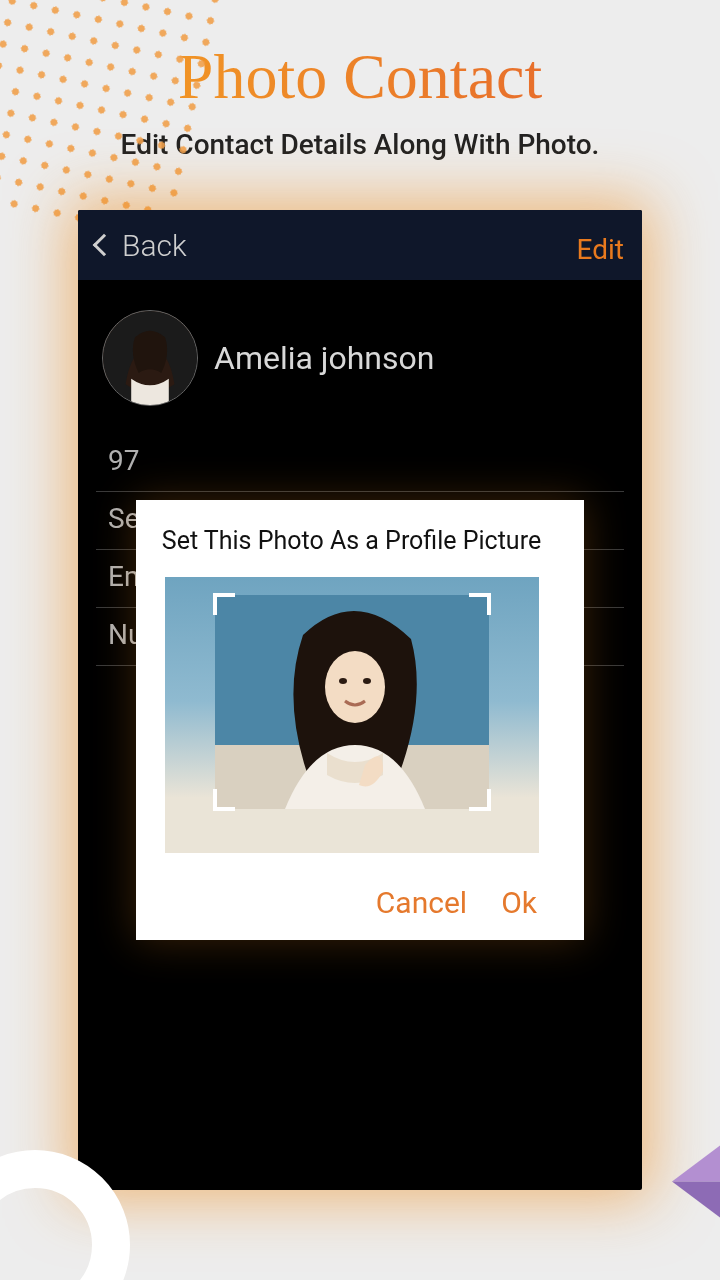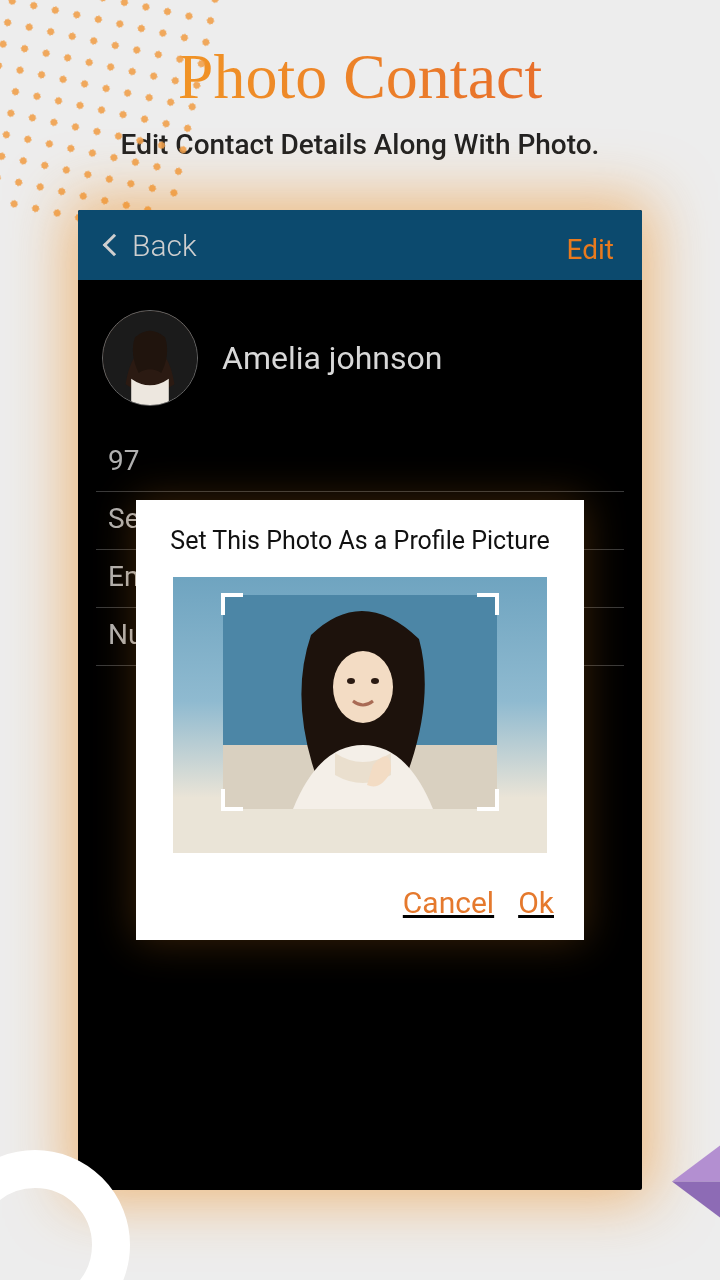--- a/index.html
+++ b/index.html
@@ -42,38 +42,38 @@
     left: 78px; top: 210px;
     width: 564px; height: 980px;
     background: #000;
     box-shadow: 0 0 60px 10px rgba(239,140,30,0.55);
     border-radius: 2px;
     overflow: hidden;
   }
 
   .navbar {
     height: 70px;
-    background: #0c4a6e;
+    background: #0f172a;
     display: flex;
     align-items: center;
     justify-content: space-between;
-    padding: 0 28px;
+    padding: 0 18px;
   }
   .nav-back { display: flex; align-items: center; gap: 10px; color: #cfcfcf; font-size: 30px; font-weight: 300; }
   .nav-edit { color: #e87a1e; font-size: 28px; margin-top: 8px; }
 
   .chev {
     width: 16px; height: 16px;
     border-left: 3px solid #cfcfcf;
     border-bottom: 3px solid #cfcfcf;
     transform: rotate(45deg);
   }
 
   .contact-area { padding: 24px 18px 0 18px; }
-  .header-row { display: flex; align-items: center; gap: 24px; padding: 6px 6px 28px 6px; }
+  .header-row { display: flex; align-items: center; gap: 16px; padding: 6px 6px 28px 6px; }
   .avatar {
     width: 96px; height: 96px; border-radius: 50%;
     background: radial-gradient(circle at 40% 30%, #d9b69a 0 18%, #3d2a1f 19% 60%, #1a1a1a 61% 100%);
     border: 1px solid #666;
     flex-shrink: 0;
     overflow: hidden;
   }
   .avatar svg { width: 100%; height: 100%; }
   .contact-name { color: #d8d8d8; font-size: 32px; font-weight: 400; }
 
@@ -85,21 +85,21 @@
     border-bottom: 1px solid #3a3a3a;
   }
 
   
   .dialog {
     position: absolute;
     left: 58px; top: 290px;
     width: 448px;
     background: #fff;
     box-shadow: 0 0 40px rgba(239,140,30,0.25);
-    padding: 26px 20px 20px 20px;
+    padding: 26px 37px 20px 20px;
   }
   .dialog-title {
     color: #111; font-size: 25px; text-align: center; font-weight: 400;
     margin-bottom: 22px;
   }
   .photo-frame {
     width: 374px; height: 276px;
     margin: 0 auto 32px auto;
     background: linear-gradient(180deg,#6fa4c0 0%, #8fbad0 45%, #eae4d7 80%);
     position: relative;
@@ -111,23 +111,22 @@
     background: linear-gradient(180deg,#2e5f7e 0%, #5b95b4 60%, #d5cdbf 100%);
   }
   .crop svg { width:100%; height:100%; display:block; }
   .corner { position: absolute; width: 22px; height: 22px; border: 4px solid #fff; }
   .c-tl { top:-2px; left:-2px; border-right:none; border-bottom:none; }
   .c-tr { top:-2px; right:-2px; border-left:none; border-bottom:none; }
   .c-bl { bottom:-2px; left:-2px; border-right:none; border-top:none; }
   .c-br { bottom:-2px; right:-2px; border-left:none; border-top:none; }
 
   .dialog-actions {
-    display: flex; justify-content: flex-end; gap: 24px;
+    display: flex; justify-content: flex-end; gap: 34px;
     padding-right: 10px;
-    text-decoration: underline;
   }
   .dlg-btn { color: #e5792d; font-size: 30px; font-weight: 400; }
 
   
   .ring {
     position: absolute;
     left: -60px; bottom: -60px;
     width: 190px; height: 190px;
     border: 38px solid #fff;
     border-radius: 50%;

